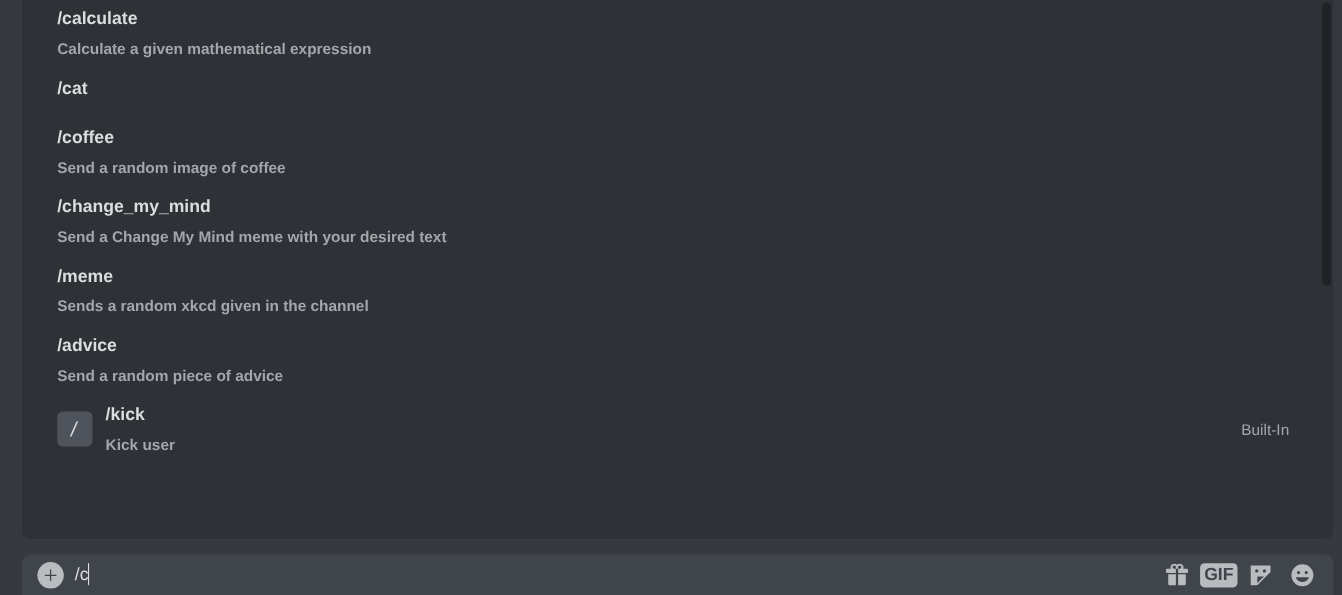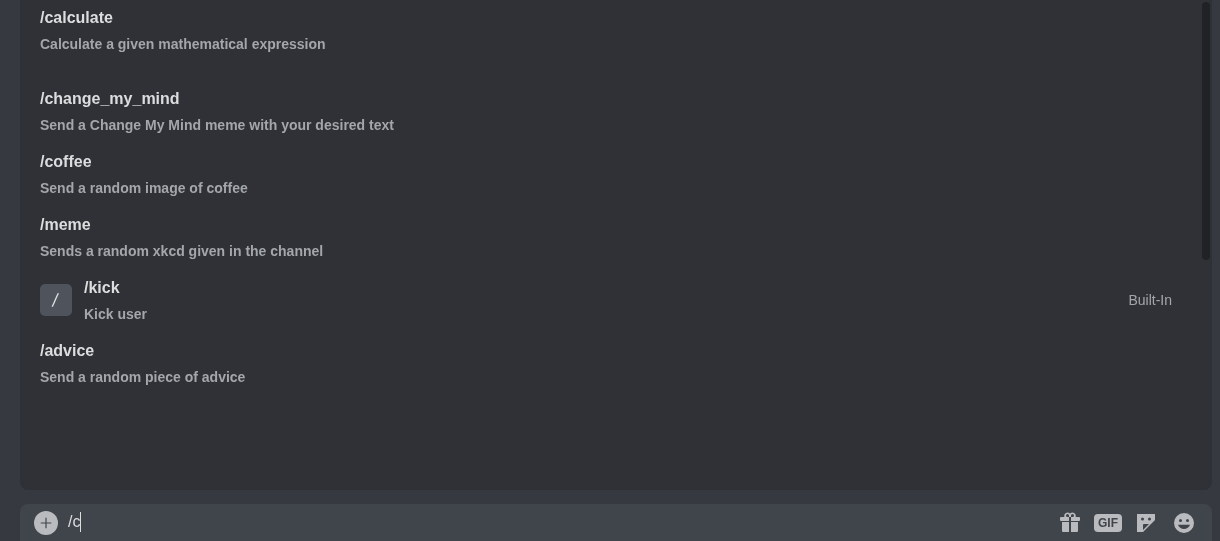--- a/index.html
+++ b/index.html
@@ -27,20 +27,21 @@
     top: 0;
     bottom: 0;
     overflow: hidden;
   }
   .cmd-list {
     padding: 0 20px 0 20px;
   }
   .cmd-item {
     padding: 8px 0 10px 0;
     cursor: pointer;
+    margin-left: 12px;
   }
   .cmd-item.with-icon {
     display: flex;
     align-items: center;
     padding: 8px 0 10px 0;
   }
   .cmd-icon {
     width: 32px;
     height: 32px;
     border-radius: 5px;
@@ -133,78 +134,79 @@
     display: flex;
     align-items: center;
     justify-content: center;
     cursor: pointer;
     color: #b9bbbe;
   }
   .act-icon svg { width: 24px; height: 24px; fill: #b9bbbe; }
   .gif-badge {
     background: #b9bbbe;
     color: #40444b;
-    font-size: 12px;
+    font-size: 16px;
     font-weight: 700;
     padding: 3px 4px;
     border-radius: 4px;
     line-height: 1;
   }
 </style>
 </head>
 <body>
 
 <div class="autocomplete-panel">
   <div class="scroll-inner">
     <div class="cmd-list" id="cmd-list">
         <div class="cmd-item">
           <div class="cmd-body">
             <div class="cmd-name">/calculate</div>
             <div class="cmd-desc">Calculate a given mathematical expression</div>
           </div>
         </div>
         <div class="cmd-item">
           <div class="cmd-body">
+            <div class="cmd-name">/cat</div>
+          </div>
+        </div>
+        <div class="cmd-item">
+          <div class="cmd-body">
+            <div class="cmd-name">/coffee</div>
+            <div class="cmd-desc">Send a random image of coffee</div>
           </div>
         </div>
         <div class="cmd-item">
           <div class="cmd-body">
             <div class="cmd-name">/change_my_mind</div>
             <div class="cmd-desc">Send a Change My Mind meme with your desired text</div>
           </div>
         </div>
         <div class="cmd-item">
           <div class="cmd-body">
-            <div class="cmd-name">/coffee</div>
-            <div class="cmd-desc">Send a random image of coffee</div>
-          </div>
-        </div>
-        <div class="cmd-item">
-          <div class="cmd-body">
             <div class="cmd-name">/meme</div>
             <div class="cmd-desc">Sends a random xkcd given in the channel</div>
+          </div>
+        </div>
+        <div class="cmd-item">
+          <div class="cmd-body">
+            <div class="cmd-name">/advice</div>
+            <div class="cmd-desc">Send a random piece of advice</div>
           </div>
         </div>
         <div class="cmd-item with-icon">
           <div class="cmd-icon">
             <svg viewBox="0 0 24 24">
               <path d="M16 3L8 21H6l8-18h2z"></path>
             </svg>
           </div>
           <div class="cmd-body">
             <div class="cmd-name">/kick</div>
             <div class="cmd-desc">Kick user</div>
           </div>
           <div class="cmd-source">Built-In</div>
-        </div>
-        <div class="cmd-item">
-          <div class="cmd-body">
-            <div class="cmd-name">/advice</div>
-            <div class="cmd-desc">Send a random piece of advice</div>
-          </div>
         </div>
       </div>
   </div>
   <div class="scrollbar-track"></div>
 </div>
 
 <div class="input-bar">
   <div class="attach-btn">
     <svg viewBox="0 0 24 24">
         <path d="M13 3h-2v8H3v2h8v8h2v-8h8v-2h-8z"></path>

